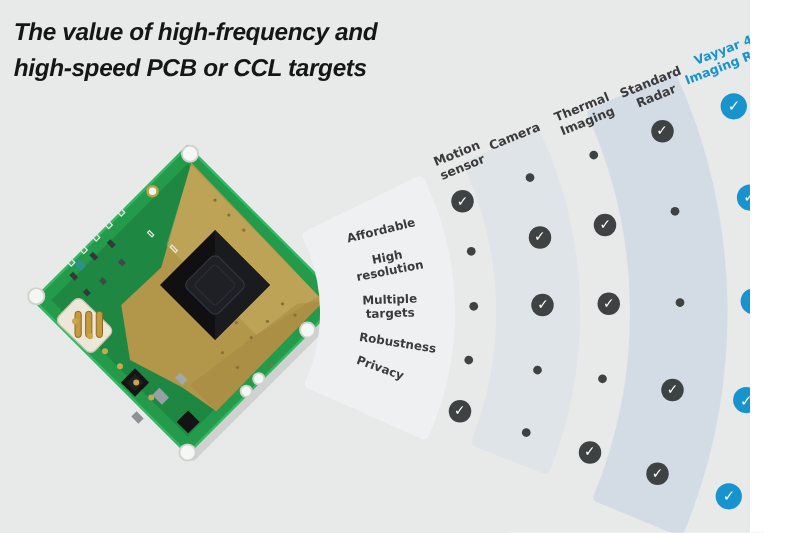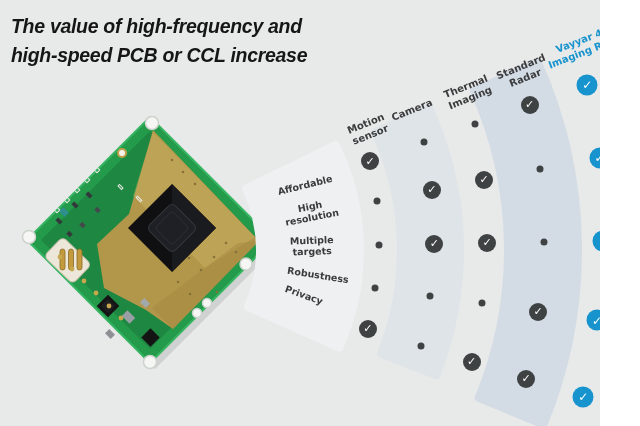--- a/index.html
+++ b/index.html
@@ -34,21 +34,21 @@
   .col-label.highlight{color:var(--accent);}
   .row-label{font-size:9.5px;line-height:1.18;}
 </style>
 </head>
 <body>
 
 <div class="stage">
 
   <div class="title">
     <div>The value of high-frequency and</div>
-    <div>high-speed PCB or CCL increase</div>
+    <div>high-speed PCB or CCL targets</div>
   </div>
 
   <svg class="pcb" viewBox="0 0 640 426" aria-hidden="true">
     <g>
       <polygon points="155,123 278,246 155,369 32,246" fill="rgba(0,0,0,0.10)"></polygon>
       <polygon points="150,117 273,240 150,363 27,240" fill="#249a4b" stroke="#36b562" stroke-width="2" stroke-linejoin="round"></polygon>
       <polygon points="150,131 259,240 150,349 41,240" fill="#1e8742"></polygon>
       <polygon points="153,130 259,241 173,329 146,310 104,288 97,244 129,214" fill="#b2974a"></polygon>
       <polygon points="153,132 255,237 205,268 133,196" fill="#d6bd6d" opacity="0.32"></polygon>
       <polygon points="259,241 173,329 152,308 238,243" fill="#a08540" opacity="0.45"></polygon>

